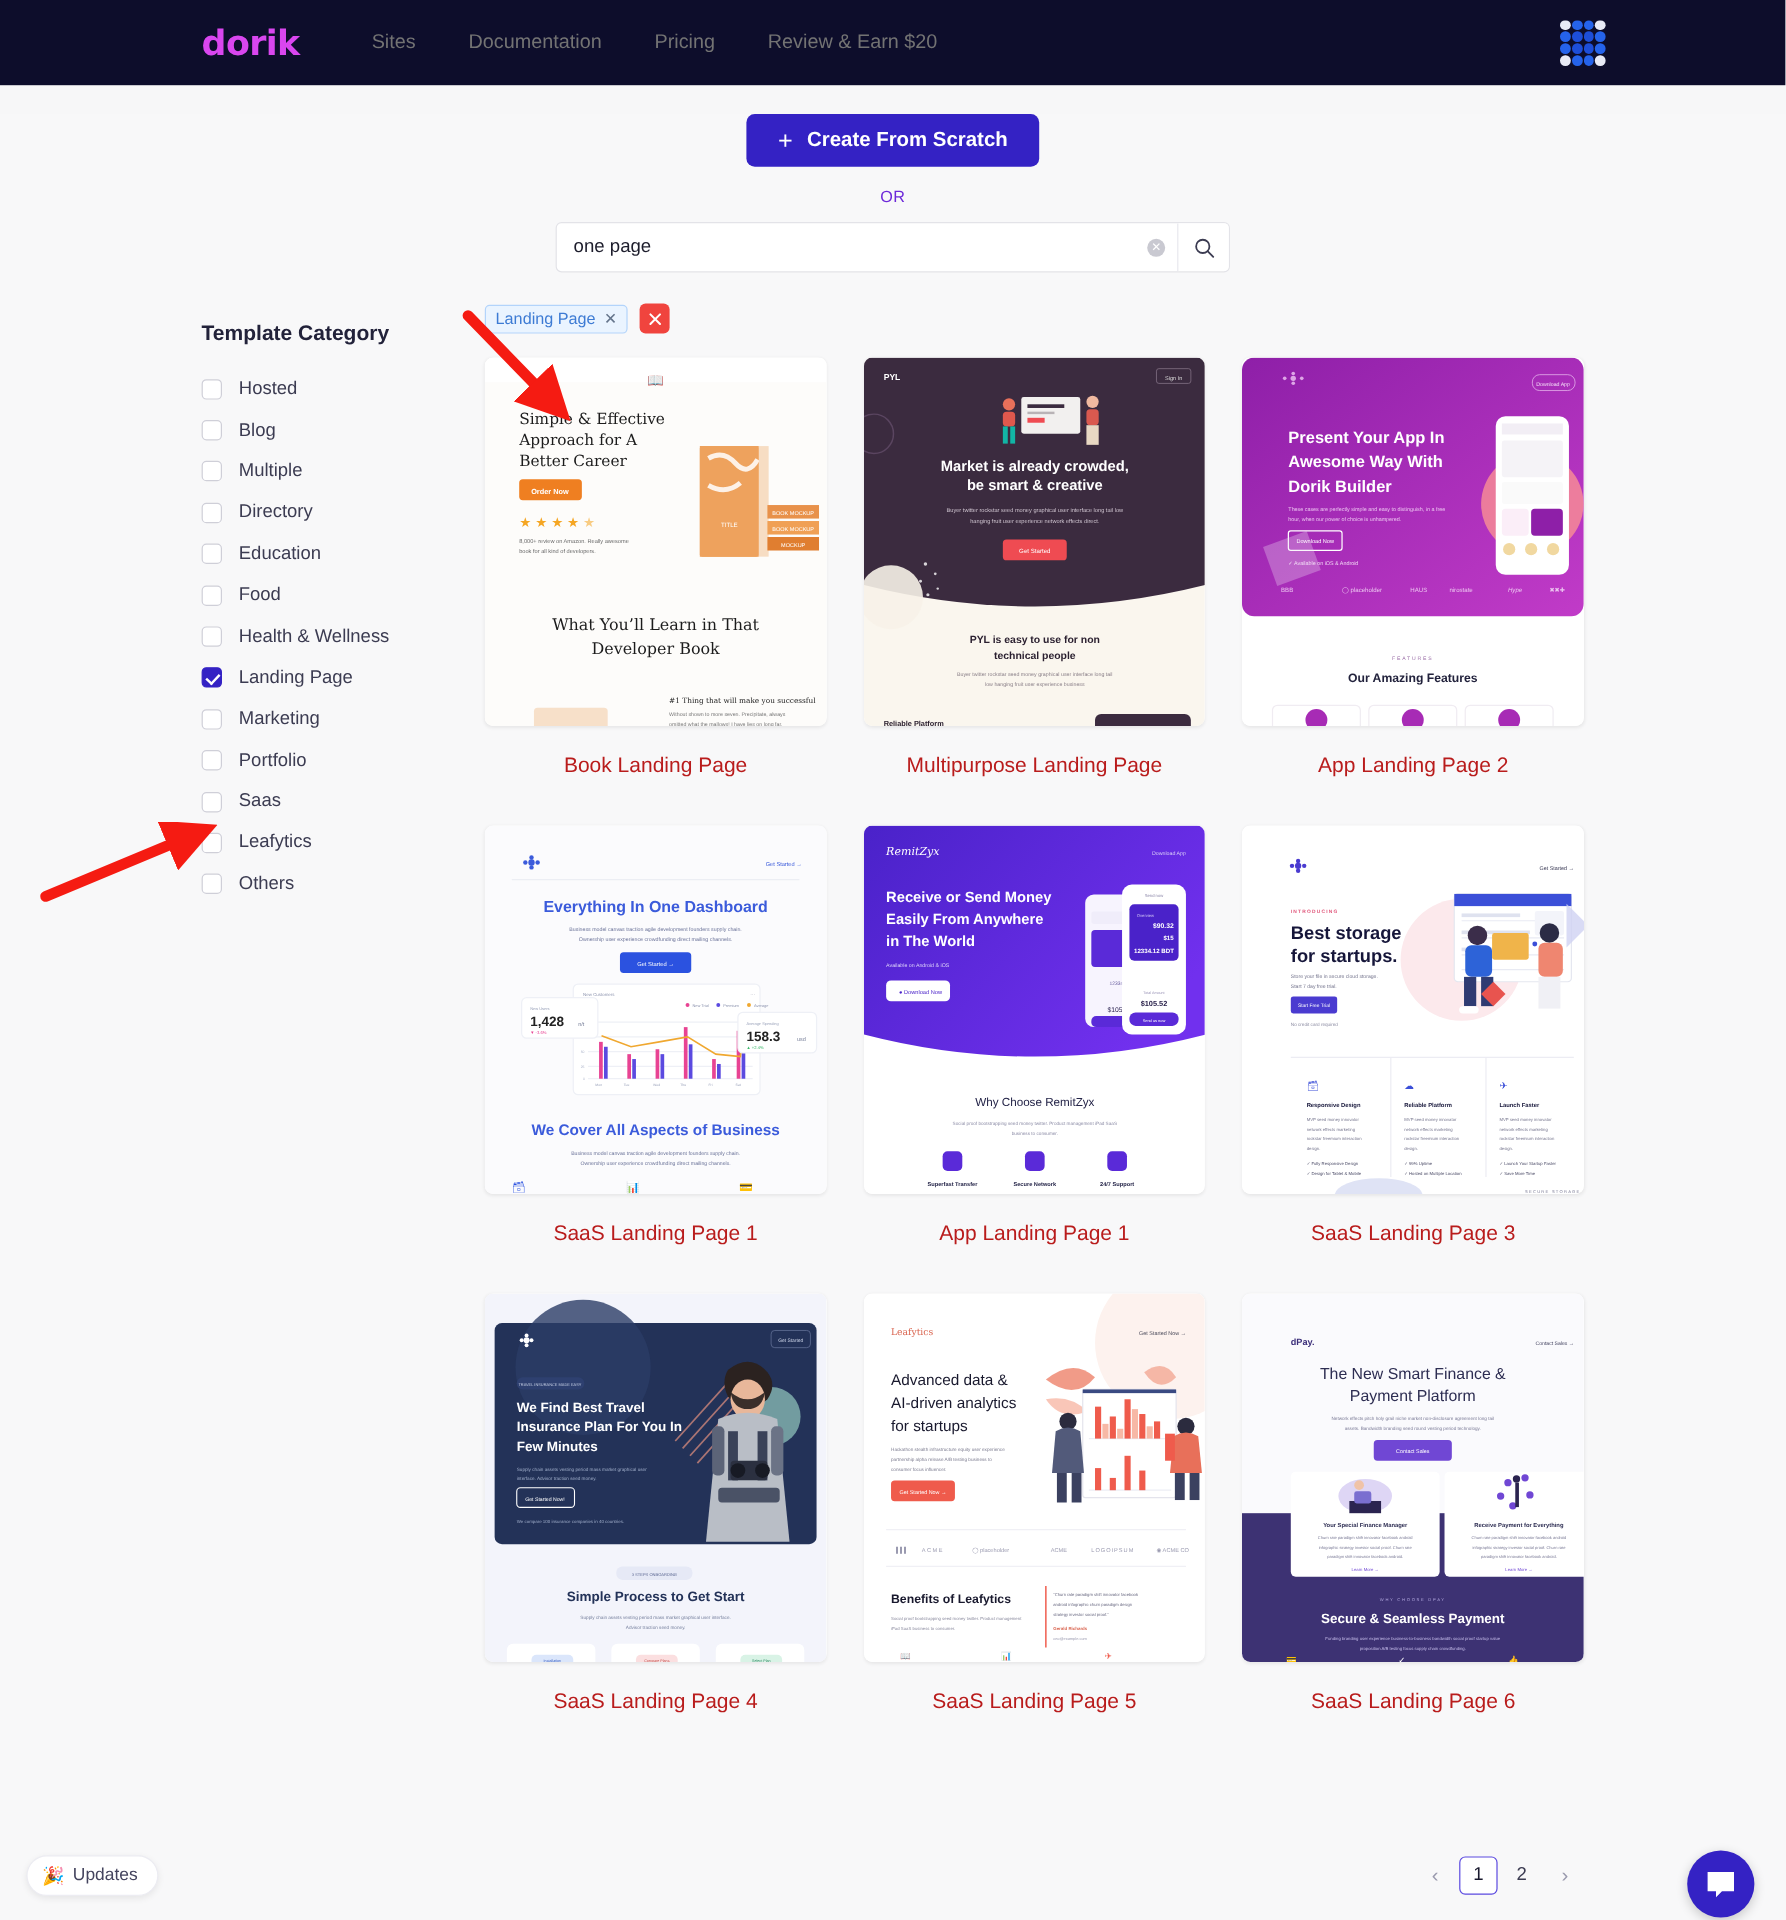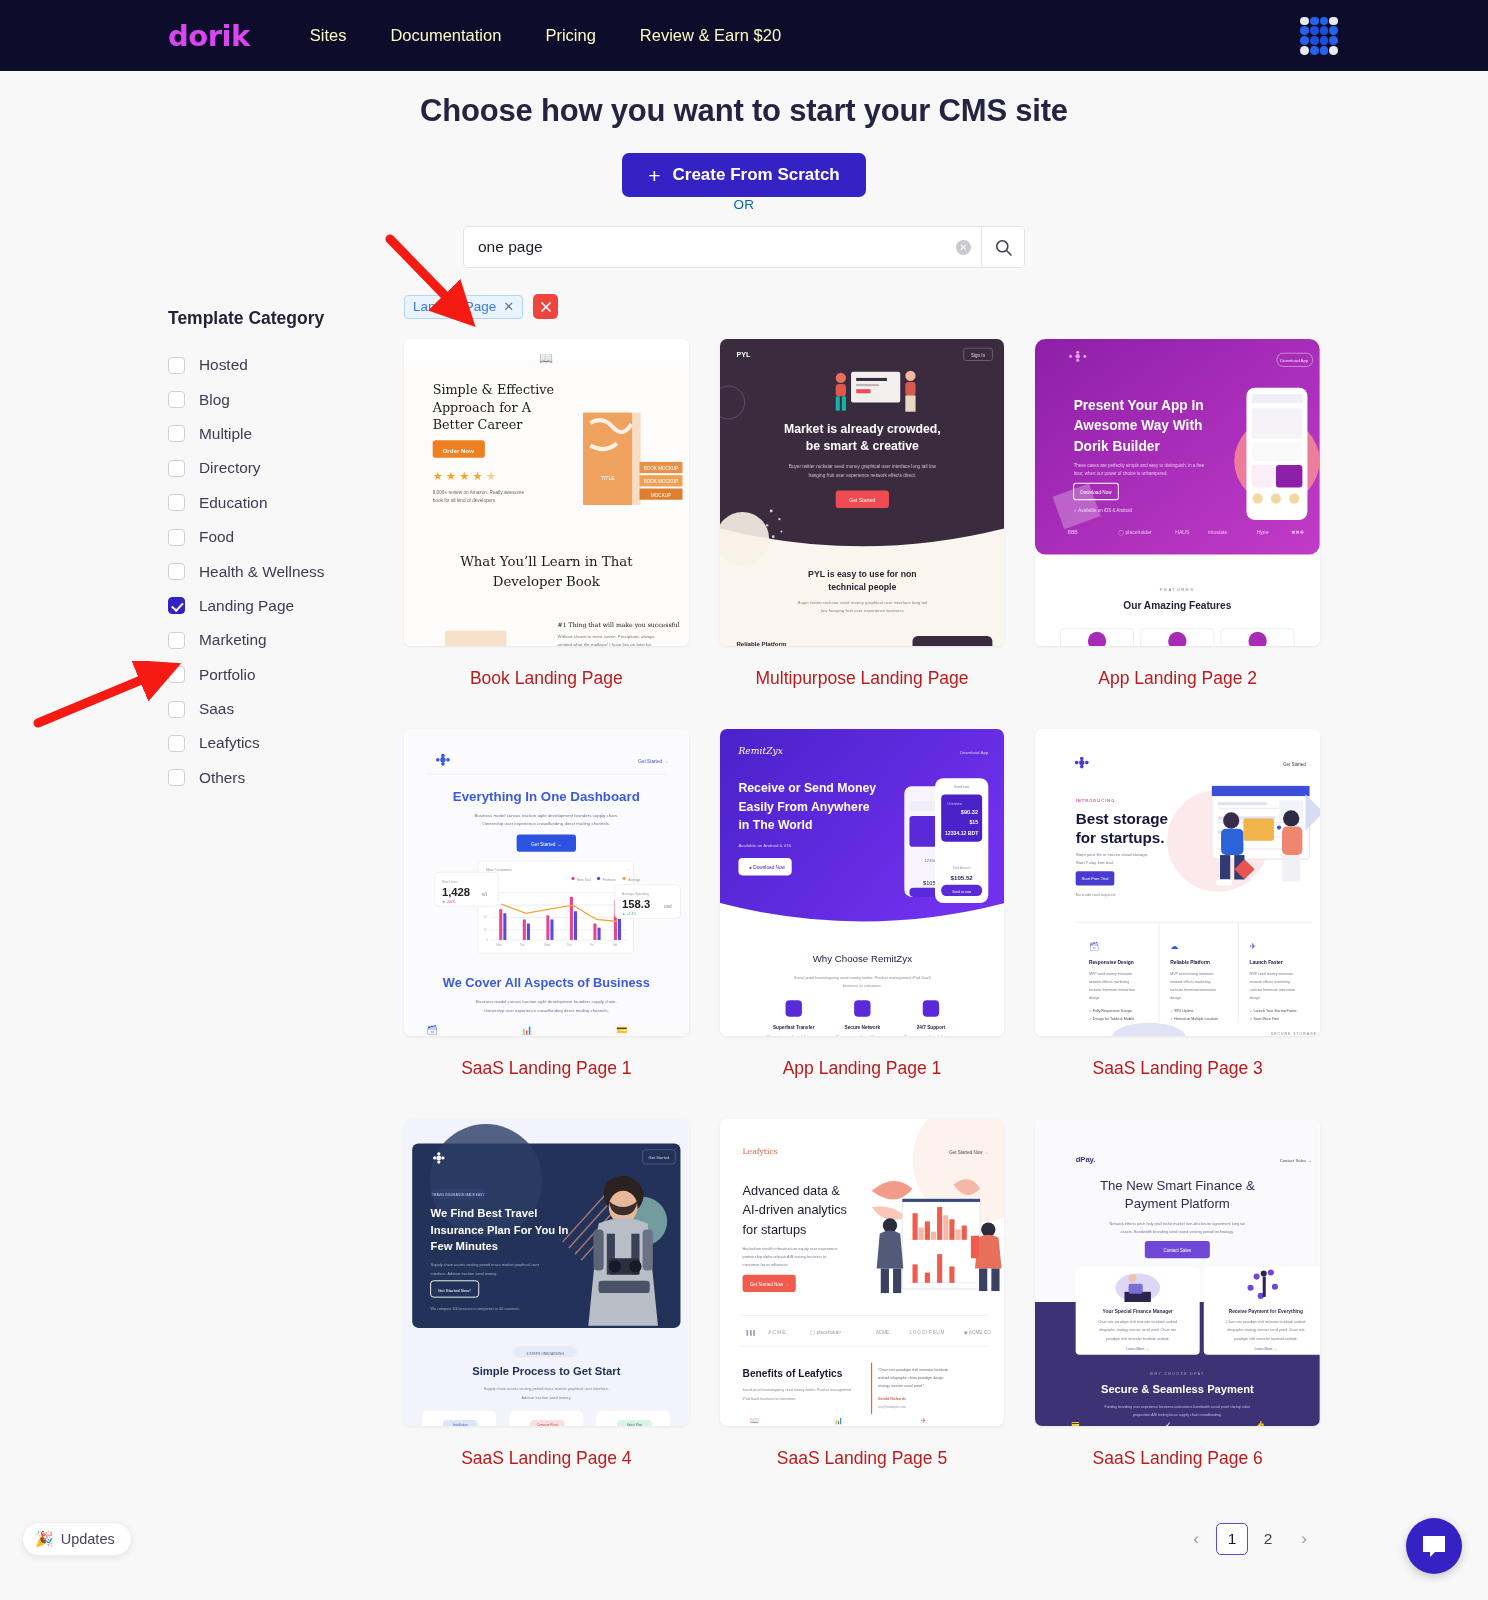--- a/index.html
+++ b/index.html
@@ -22,21 +22,21 @@
   .brand {
     font-size: 29px;
     font-weight: 700;
     color: #d946ef;
     letter-spacing: -0.5px;
     margin-right: 60px;
     font-family: "DejaVu Sans", sans-serif;
   }
   .navlinks { display: flex; align-items: center; gap: 44px; }
   .navlink {
-    color: #fef9c3;
+    color: #737373;
     font-size: 16.5px;
     text-decoration: none;
     white-space: nowrap;
   }
   .avatar-wrap {
     position: absolute;
     right: 150px;
     top: 50%;
     transform: translateY(-50%);
     width: 38px; height: 38px;
@@ -76,22 +76,23 @@
     font-weight: 600;
     display: inline-flex;
     align-items: center;
     gap: 12px;
     cursor: pointer;
     font-family: "Liberation Sans", sans-serif;
   }
   .btn-primary .plus { font-size: 21px; font-weight: 400; line-height: 1; }
   .or-text {
     text-align: center;
-    color: #0369a1;
+    color: #6d28d9;
     font-size: 13.5px;
+    margin-top: 17px;
     letter-spacing: 0.4px;
   }
 
   
   .search-wrap {
     width: 562px;
     margin: 14px auto 0;
     height: 42px;
     display: flex;
     background: #fff;
@@ -316,21 +317,20 @@
       <i style="background:#e8eaf6"></i>
         <i style="background:#2563eb"></i>
         <i style="background:#2563eb"></i>
         <i style="background:#e8eaf6"></i>
     </div>
   </div>
 </div>
 
 <div class="page">
 
-  <h1 class="headline">Choose how you want to start your CMS site</h1>
 
   <div class="cta-row">
     <button class="btn-primary">
       <span class="plus">+</span>
       <span>Create From Scratch</span>
     </button>
   </div>
 
   <div class="or-text">OR</div>
 

